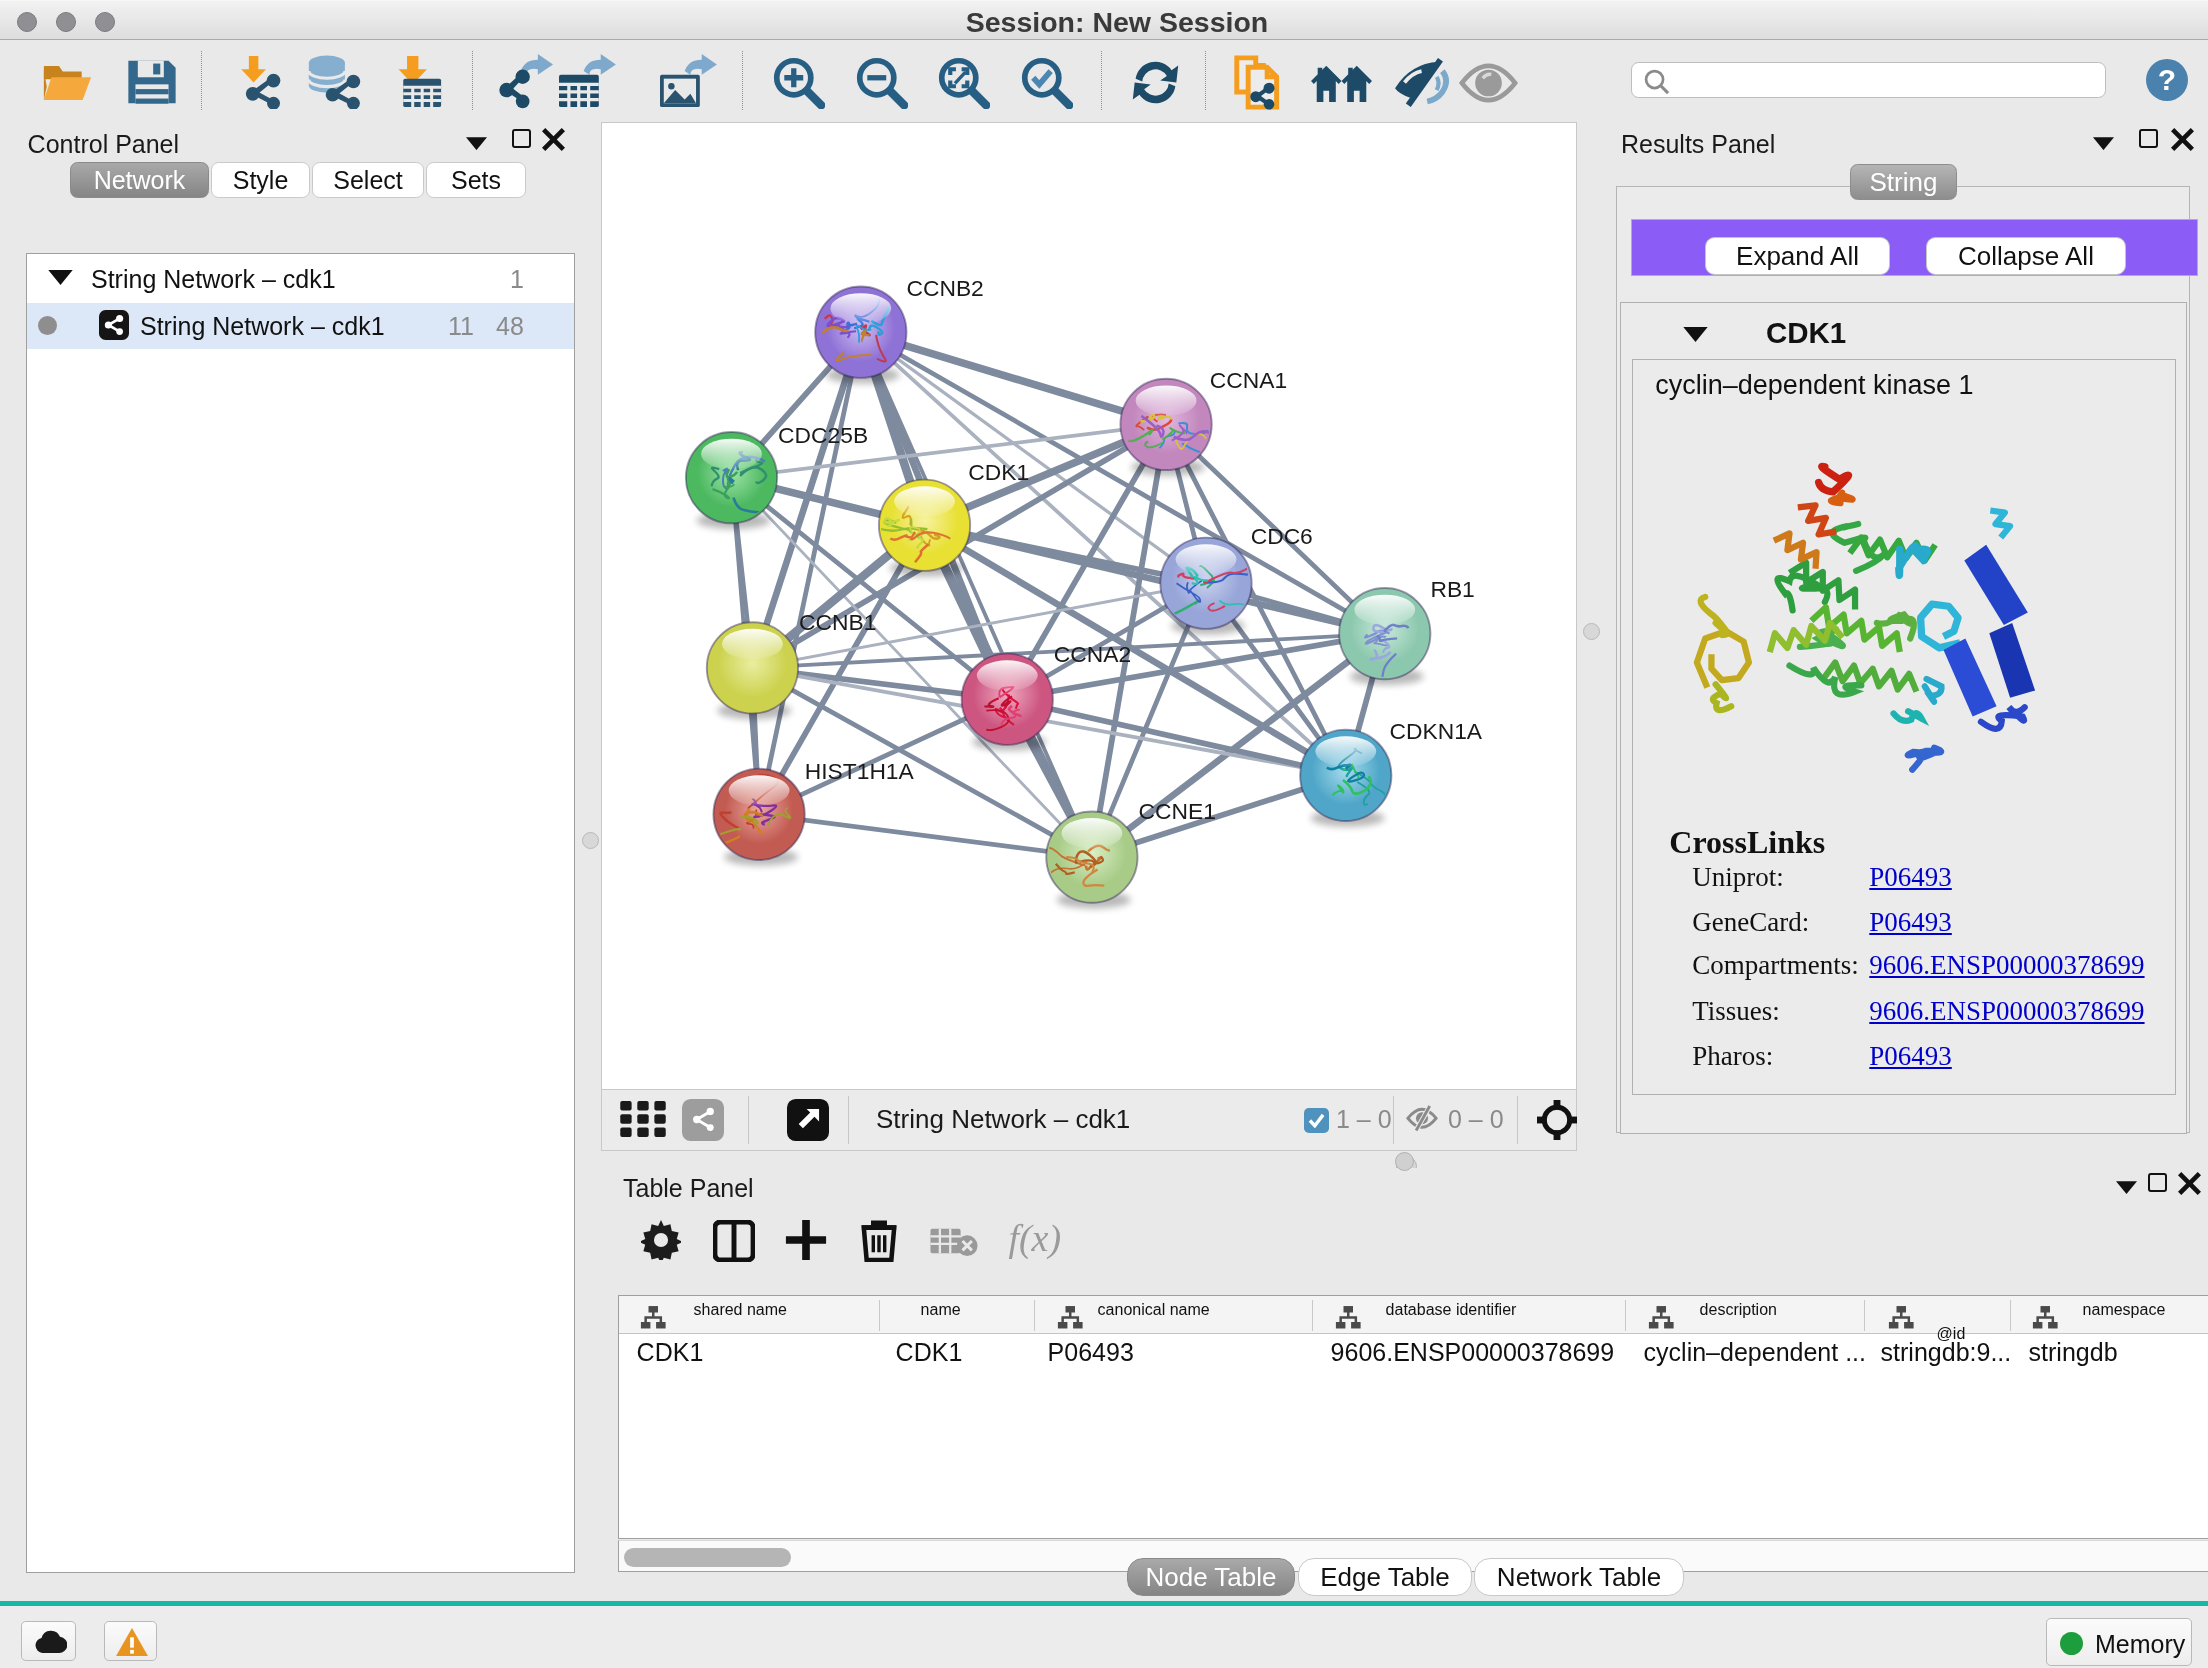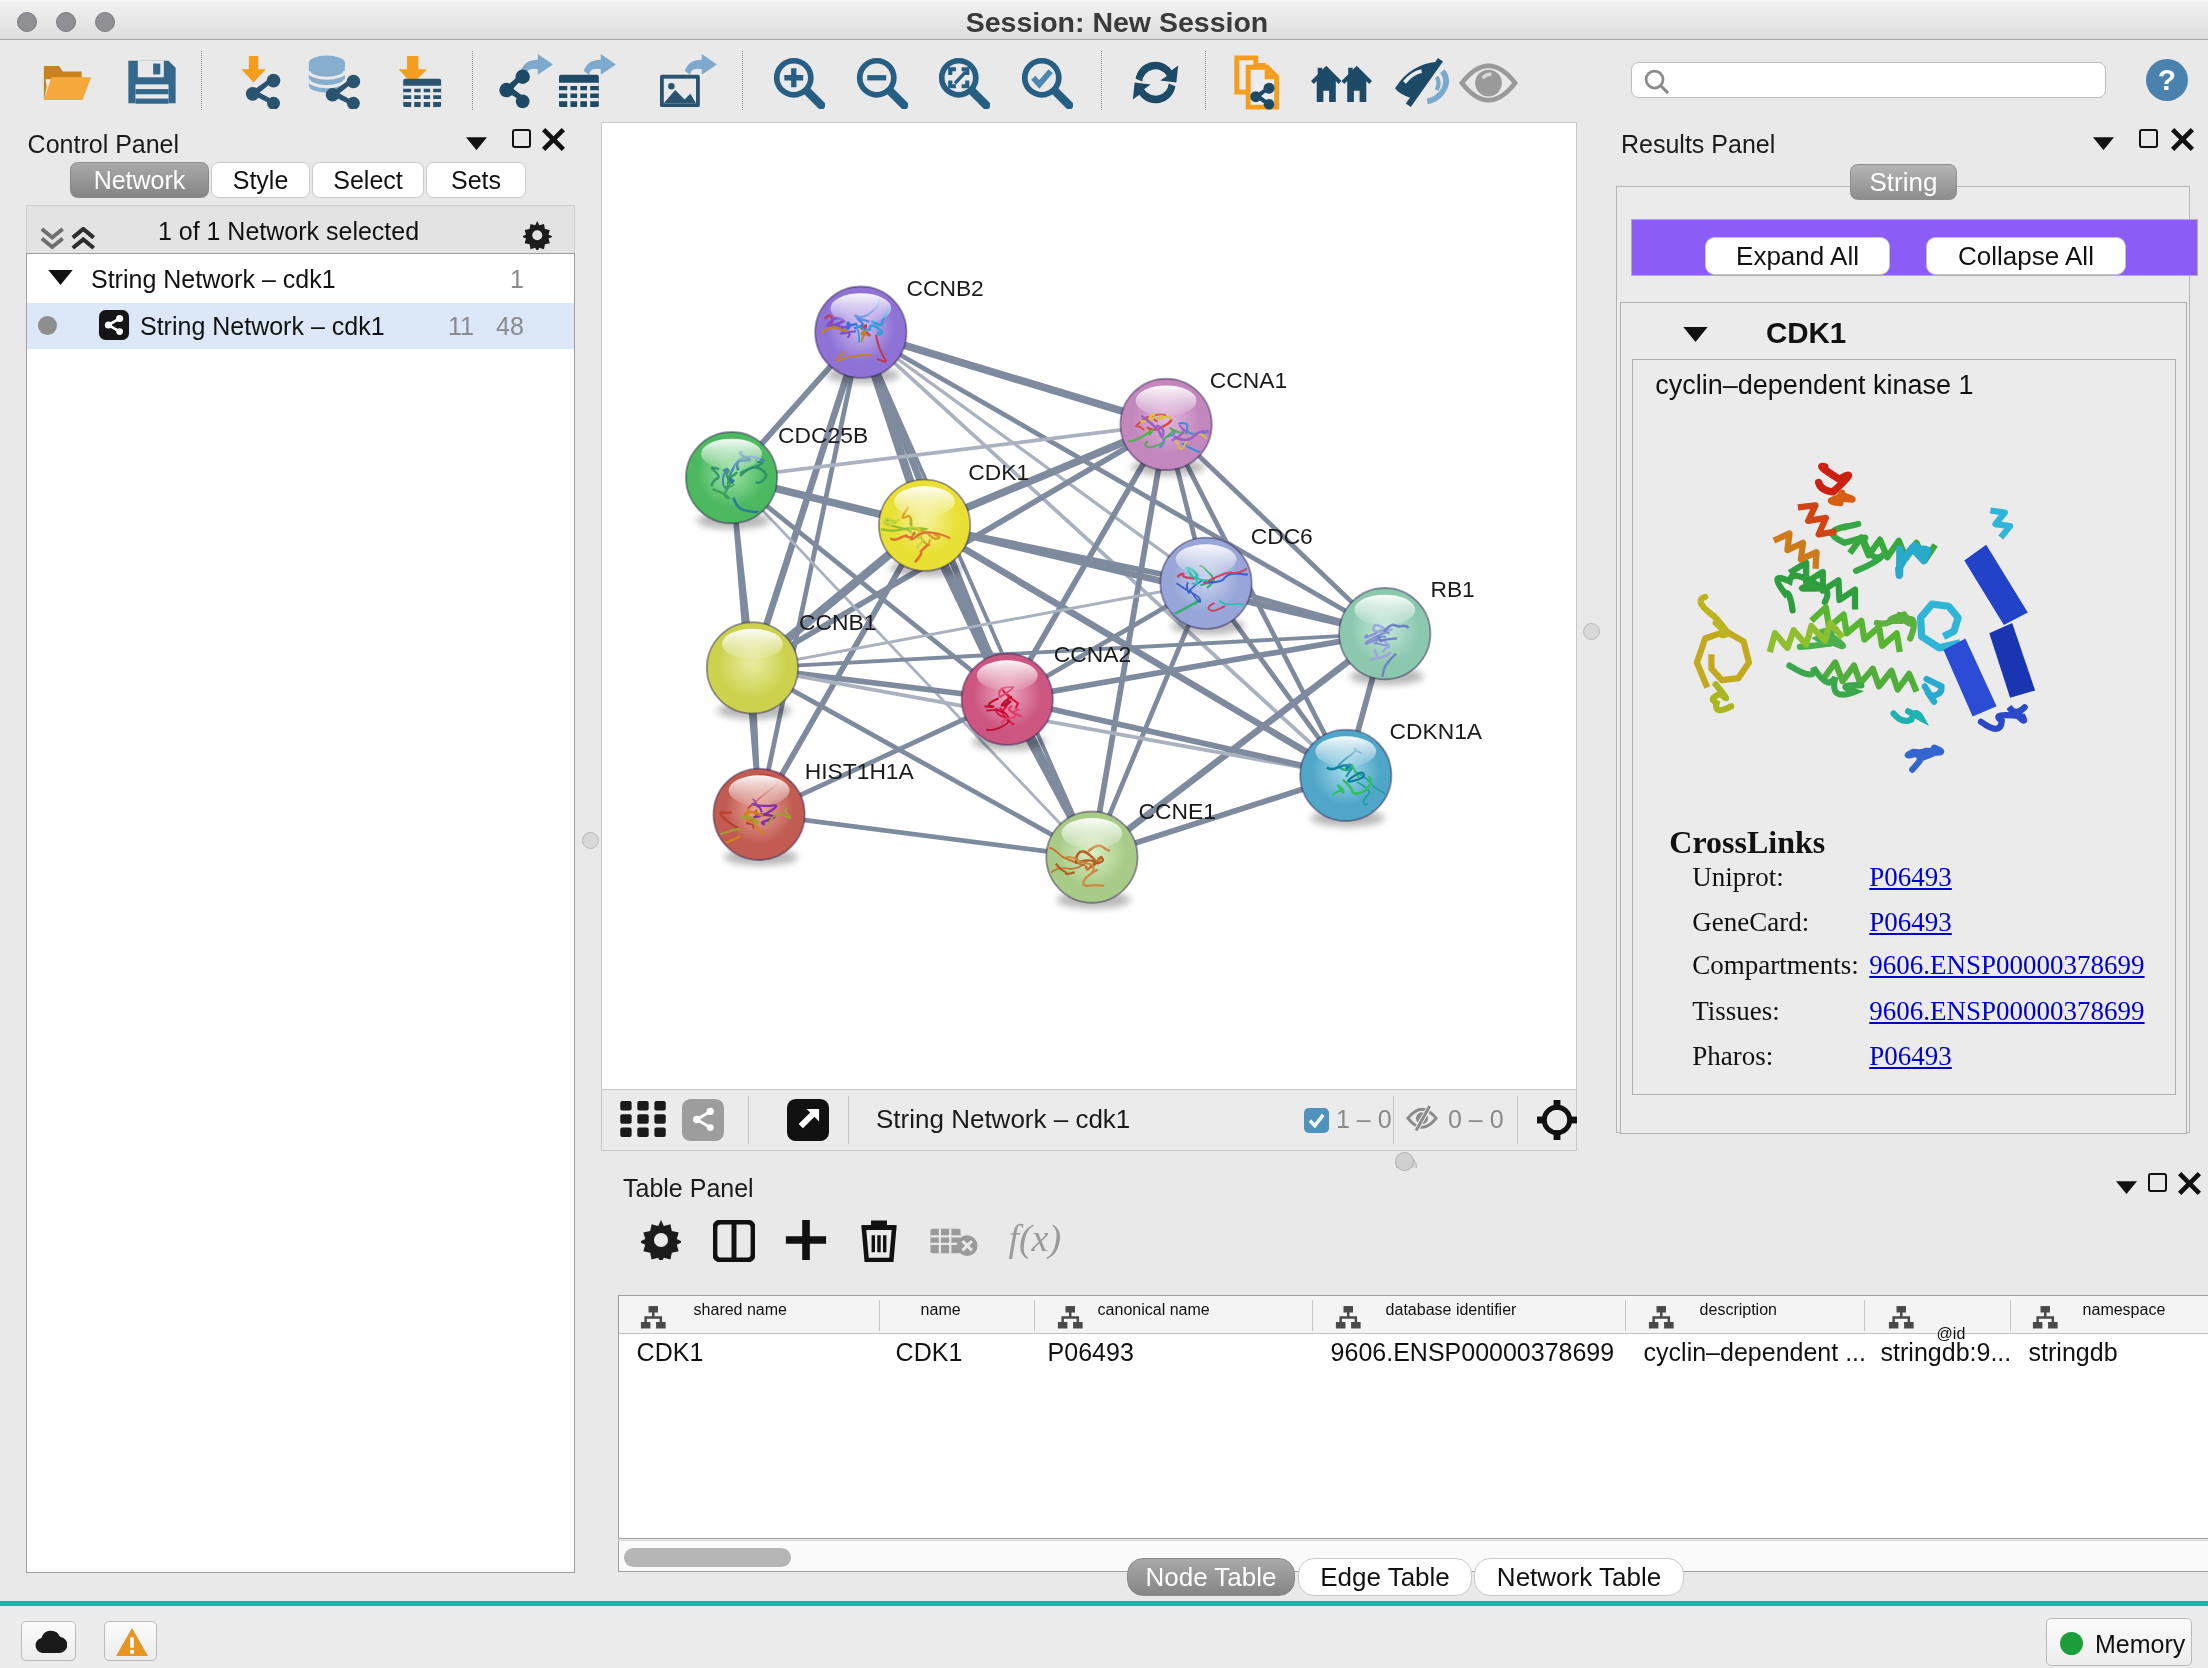--- a/index.html
+++ b/index.html
@@ -253,39 +253,20 @@
   <div class="abs" style="left:512px;top:9.5px;width:19px;height:19px;border:2.9px solid #111;border-radius:2.9px;"></div>
   <svg class="abs" style="left:542px;top:8.6px" width="23" height="23" viewBox="0 0 14 14">
       <path d="M2 0 L7 5 L12 0 L14 2 L9 7 L14 12 L12 14 L7 9 L2 14 L0 12 L5 7 L0 2z" fill="#111"></path>
     </svg>
 
   <div class="tab tabsel" style="left:70px;width:139px;">Network</div>
   <div class="tab" style="left:211px;width:99px;">Style</div>
   <div class="tab" style="left:312px;width:112px;">Select</div>
   <div class="tab" style="left:426px;width:100px;">Sets</div>
 
-  <div id="cp-subbar">
-    <svg class="abs" style="left:10.5px;top:21px" width="28.5" height="23" viewBox="0 0 15 12">
-        <g fill="none" stroke="#6e6e6e" stroke-width="2">
-          <path d="M2 1 l5.5 4.5 l5.5 -4.5"></path>
-          <path d="M2 6 l5.5 4.5 l5.5 -4.5"></path>
-        </g>
-      </svg>
-    <svg class="abs" style="left:42px;top:21px" width="28.5" height="23" viewBox="0 0 15 12">
-        <g fill="none" stroke="#2e2e2e" stroke-width="2.2">
-          <path d="M2 5.5 L7.5 1 L13 5.5"></path>
-          <path d="M2 11 L7.5 6.5 L13 11"></path>
-        </g>
-      </svg>
-    <div class="abs" style="left:0;top:11.4px;width:523px;text-align:center;font-size:25px;color:#111;">1 of 1 Network selected</div>
-    <svg class="abs" style="left:496px;top:15px" width="28.5" height="28.5" viewBox="0 0 17 17">
-      <path fill="#1c1c1c" d="M8.5 0 l1.2 2.6 2.8-.8 .6 2.9 2.9 .6 -.8 2.8 2.6 1.2 -2.6 1.2 .8 2.8 -2.9 .6 -.6 2.9 -2.8 -.8 -1.2 2.6 -1.2 -2.6 -2.8 .8 -.6 -2.9 -2.9 -.6 .8 -2.8 -2.6 -1.2 2.6 -1.2 -.8 -2.8 2.9 -.6 .6 -2.9 2.8 .8z"></path>
-      <circle cx="8.5" cy="8.5" r="3" fill="#e3e3e3"></circle>
-    </svg>
-  </div>
 
   <div id="cp-tree">
     <div class="treerow" style="top:2.9px;">
       <svg class="abs" style="left:21px;top:13.3px" width="25" height="15" viewBox="0 0 13 8">
           <path d="M0 0 h13 l-6.5 8z" fill="#111"></path>
         </svg>
       <span class="abs" style="left:64px;top:8.6px;">String Network – cdk1</span>
       <span class="rownum abs" style="left:483px;top:8.6px;">1</span>
     </div>
     <div class="treerow" style="top:49px;background:#dce7f8;">

